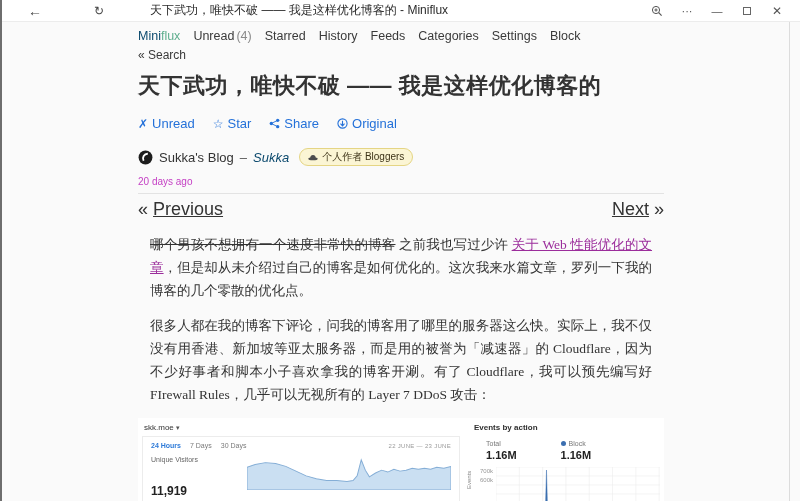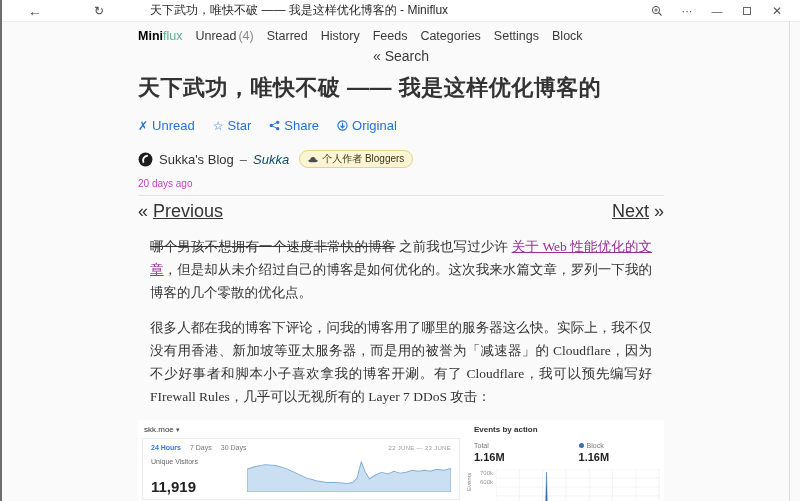--- a/index.html
+++ b/index.html
@@ -23,25 +23,25 @@
 
   
   .scroll-line { position:absolute; top:22px; bottom:0; right:10px; width:1px; background:#dcdcdc; }
 
   
   .col { width:526px; margin:0 auto; }
 
   .nav { display:flex; align-items:baseline; gap:13px; margin-top:7px;
          font-size:12.5px; color:#3a3a3a; white-space:nowrap; }
   .nav a { color:#3a3a3a; text-decoration:none; }
-  .logo-black { color:#000000;font-weight:bold; }
+  .logo-black { color:#0c4a6e; }
   .logo-green { color:#5fae8e; }
   .nav-counter { color:#8a8a8a; margin-left:2px; }
 
-  .search-row { text-align:center; margin-top:5px; font-size:14px; color:#3a3a3a; }
+  .search-row { text-align:left; margin-top:5px; font-size:12px; color:#3a3a3a; }
 
   h1.entry-title { margin-top:9px; font-size:22px; line-height:30px; font-weight:bold;
                    color:#333; letter-spacing:0.5px; }
 
   .actions { display:flex; gap:18px; margin-top:15px; font-size:13px; color:#2471d9;
              align-items:center; }
   .action { display:flex; align-items:center; gap:4px; cursor:pointer; }
   .action .glyph { font-size:12px; }
   .action svg { display:block; }
 
@@ -80,27 +80,27 @@
   .site-row { font-size:8px; color:#333; padding:2px 0 4px 2px; }
   .site-caret { font-size:7px; color:#555; }
   .card { border:1px solid #ececec; background:#fff; padding:5px 8px 4px 8px; }
   .tabs { display:flex; gap:9px; font-size:7px; align-items:baseline; }
   .tab-active { color:#2f7bd8; font-weight:bold; }
   .tab { color:#7a7a7a; }
   .range { margin-left:auto; font-size:6px; color:#9a9a9a; letter-spacing:0.3px; }
   .metric-row { display:flex; margin-top:7px; }
   .metric-meta { width:96px; }
   .metric-label { font-size:7px; color:#666; }
-  .metric-value { font-size:15px; font-weight:bold; color:#222; margin-top:13px; }
+  .metric-value { font-size:12px; font-weight:bold; color:#222; margin-top:21px; }
   .spark { flex:1; }
   .spark svg { display:block; width:100%; height:34px; }
 
   .shot-right { flex:1; position:relative; }
   .ev-title { font-size:8px; color:#2f2f2f; font-weight:bold; padding-top:2px; }
-  .ev-stats { display:flex; gap:74px; margin-top:8px; }
+  .ev-stats { display:flex; gap:44px; margin-top:8px;margin-left:12px; }
   .ev-label { font-size:7px; color:#777; }
   .ev-value { font-size:11px; font-weight:bold; color:#222; margin-top:2px; }
   .legend-dot { display:inline-block; width:5px; height:5px; border-radius:50%;
                 background:#3b6fb0; margin-right:3px; }
   .ev-chart { position:relative; margin-top:6px; margin-left:22px; height:86px; }
   .ev-chart svg { display:block; width:100%; height:100%; }
   .yticks { position:absolute; left:-20px; top:0; width:17px; text-align:right;
             font-size:6px; color:#999; line-height:9px; }
   .yaxis-title { position:absolute; left:-30px; top:22px; font-size:6px; color:#888;
                  transform:rotate(-90deg); transform-origin:left top; }

